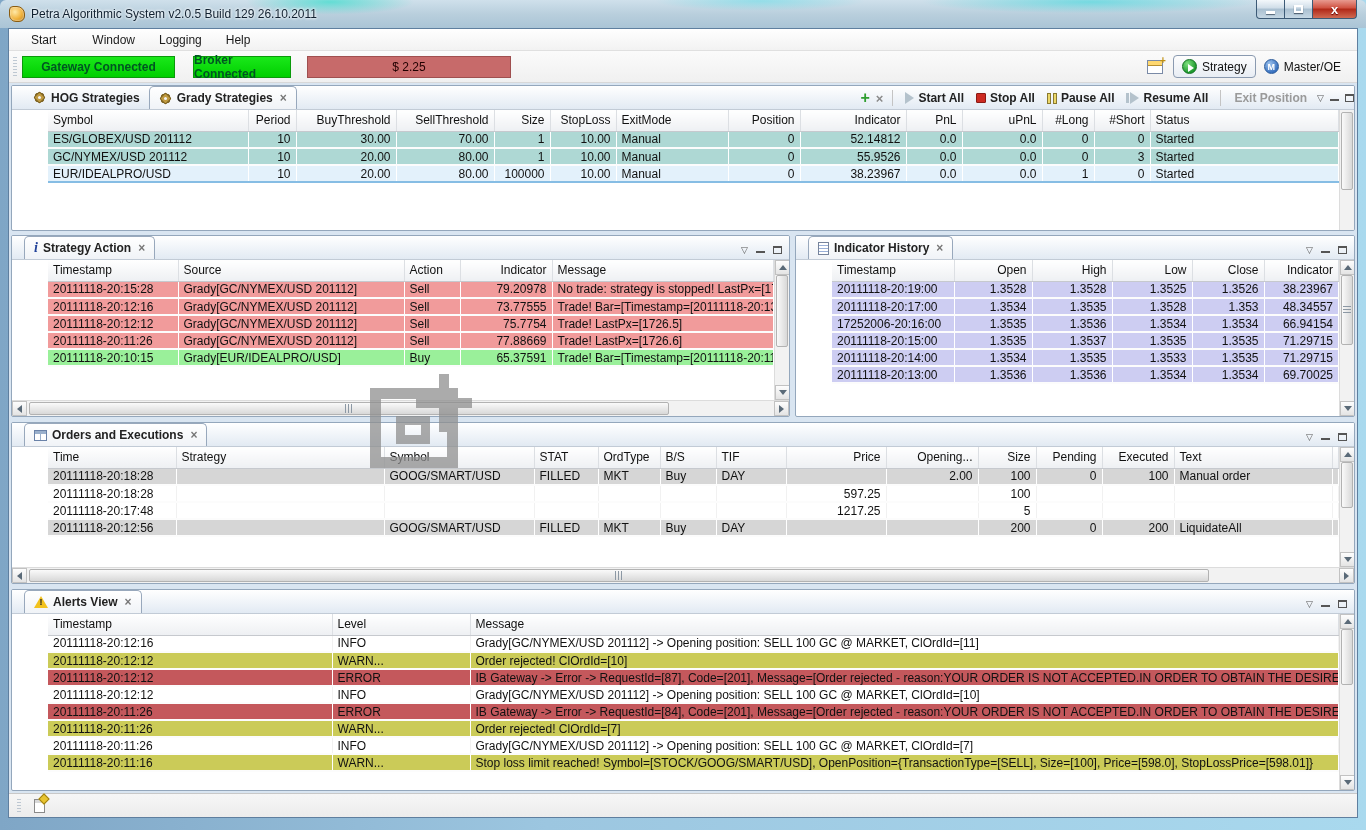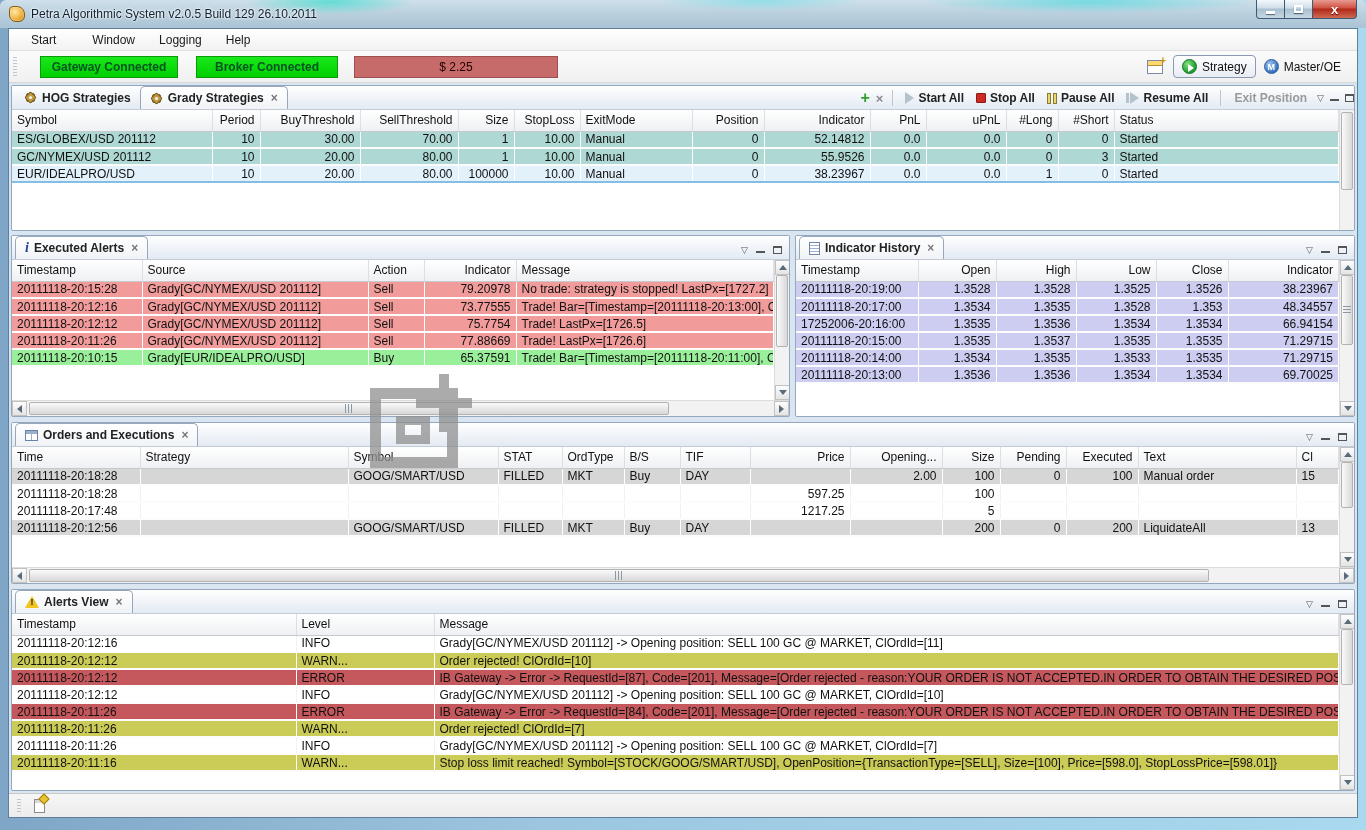--- a/index.html
+++ b/index.html
@@ -42,22 +42,22 @@
   .menu-item { padding:0 12px; height:100%; display:flex; align-items:center; color:#1a1a1a; }
   .menu-item:first-child { padding-right:24px; }
 
   .toolbar { height:32px; background:linear-gradient(#fbfbfb,#f0f0f0); display:flex;
     align-items:center; border-bottom:1px solid #d8d8d8; position:relative; }
   .grip { width:4px; height:20px; margin:0 5px 0 4px;
     background:repeating-linear-gradient(#9ab 0 1px, transparent 1px 3px); opacity:.6; }
   .conn-btn { height:22px; display:flex; align-items:center; justify-content:center;
     border:1px solid #0a9a0a; background:linear-gradient(var(--gateway_green),#00cf00);
     color:#063; font-weight:bold; color:#052; }
-  .conn-btn.gw { width:138px; margin-left:18px; }
-  .conn-btn.bk { width:142px; margin-left:18px; }
+  .conn-btn.gw { width:153px; margin-left:0; }
+  .conn-btn.bk { width:98px; margin-left:18px; }
   .price-btn { width:204px; height:22px; margin-left:16px; display:flex; align-items:center;
     justify-content:center; background:var(--price_red); border:1px solid #9f4f4f; color:#200; }
 
   .persp { position:absolute; right:8px; top:4px; display:flex; align-items:center; }
   .persp-open-icon { width:16px; height:14px; border:1px solid #7a8aa6; background:#fff;
     position:relative; margin-right:10px; }
   .persp-open-icon::before { content:""; position:absolute; top:0; left:0; right:0; height:4px;
     background:#ffd870; border-bottom:1px solid #b89030; }
   .persp-open-icon::after { content:"+"; position:absolute; right:-4px; top:-6px; color:#c09010;
     font-weight:bold; font-size:10px; }
@@ -77,21 +77,21 @@
   .panel { background:#fff; border:1px solid #94a7bc; border-radius:2px; display:flex;
     flex-direction:column; overflow:hidden; }
   .p-strategies { height:146px; }
   .mid-row { height:182px; margin-top:4px; display:flex; }
   .p-stralerts { width:779px; }
   .p-indhist { flex:1; margin-left:5px; }
   .p-orders { height:162px; margin-top:5px; }
   .p-alerts { flex:1; margin-top:5px; }
 
   .tabrow { height:24px; background:linear-gradient(#ffffff,#e2eaf3); border-bottom:1px solid #c2cbd6;
-    display:flex; align-items:flex-end; padding-left:3px; flex:none; }
+    display:flex; align-items:flex-end; padding-left:12px; flex:none; }
   .tab { display:flex; align-items:center; gap:5px; height:23px; padding:0 9px;
     border-radius:5px 5px 0 0; font-weight:bold; color:#222; }
   .tab.active { background:linear-gradient(#ffffff,#f0f3f7); border:1px solid #98a8bc;
     border-bottom:none; }
   .tab-close { color:#777; font-weight:bold; font-size:12px; padding-left:2px; }
 
   .view-ctrls { margin-left:auto; display:flex; align-items:center; gap:8px; padding:0 7px 4px 0; }
   .chev { font-size:9px; color:#555; }
   .ico-min { width:9px; height:3px; border-top:2px solid #555; margin-top:4px; }
   .ico-max { width:9px; height:8px; border:1px solid #555; border-top:2px solid #555; }
@@ -104,21 +104,21 @@
   .ico-play { width:0; height:0; border-left:9px solid #b4c2cc; border-top:6px solid transparent;
     border-bottom:6px solid transparent; }
   .ico-stop { width:10px; height:10px; background:#cc2a22; border:1px solid #8a1a14; border-radius:1px; }
   .ico-pause { display:flex; gap:2px; }
   .ico-pause i { width:4px; height:11px; background:#ecd86a; border:1px solid #8a7a30; }
   .ico-resume { display:flex; align-items:center; }
   .ico-resume b { width:3px; height:10px; background:#b4c2cc; margin-right:1px; }
   .disabled-label { color:#9a9a9a; font-weight:bold; padding:0 4px; }
 
   
-  .tbl-zone { flex:1; display:flex; overflow:hidden; }
+  .tbl-zone { flex:1; display:flex; overflow:hidden;margin-left:36px; }
   .tbl-scroll { flex:1; overflow:hidden; }
   table.grid { border-collapse:collapse; table-layout:fixed; width:100%; }
   .grid th { height:21px; font-weight:normal; text-align:left; padding:0 5px;
     background:linear-gradient(#ffffff,#eef0f3); border-right:1px solid #dcdfe3;
     border-bottom:1px solid #c6c9ce; white-space:nowrap; overflow:hidden; }
   .grid td { height:17px; padding:0 5px; border-bottom:2px solid #fcfcfc;
     border-right:1px solid rgba(255,255,255,.95); white-space:nowrap; overflow:hidden; }
   .grid .r { text-align:right; }
   tr.white td { background:#fff; border-right-color:#f1f1f1; }
   tr.teal td { background:var(--row_teal); }
@@ -374,21 +374,21 @@
         </div>
       </div>
     </div>
 
     <div class="mid-row">
 
       <div class="panel p-stralerts">
         <div class="tabrow">
           <div class="tab active">
             <span class="info-i">i</span>
-            <span>Executed Alerts</span>
+            <span>Strategy Action</span>
             <span class="tab-close">×</span>
           </div>
           <div class="view-ctrls">
             <span class="chev">▽</span>
             <div class="ico-min"></div>
             <div class="ico-max"></div>
           </div>
         </div>
         <div class="tbl-zone">
           <div class="tbl-scroll">

